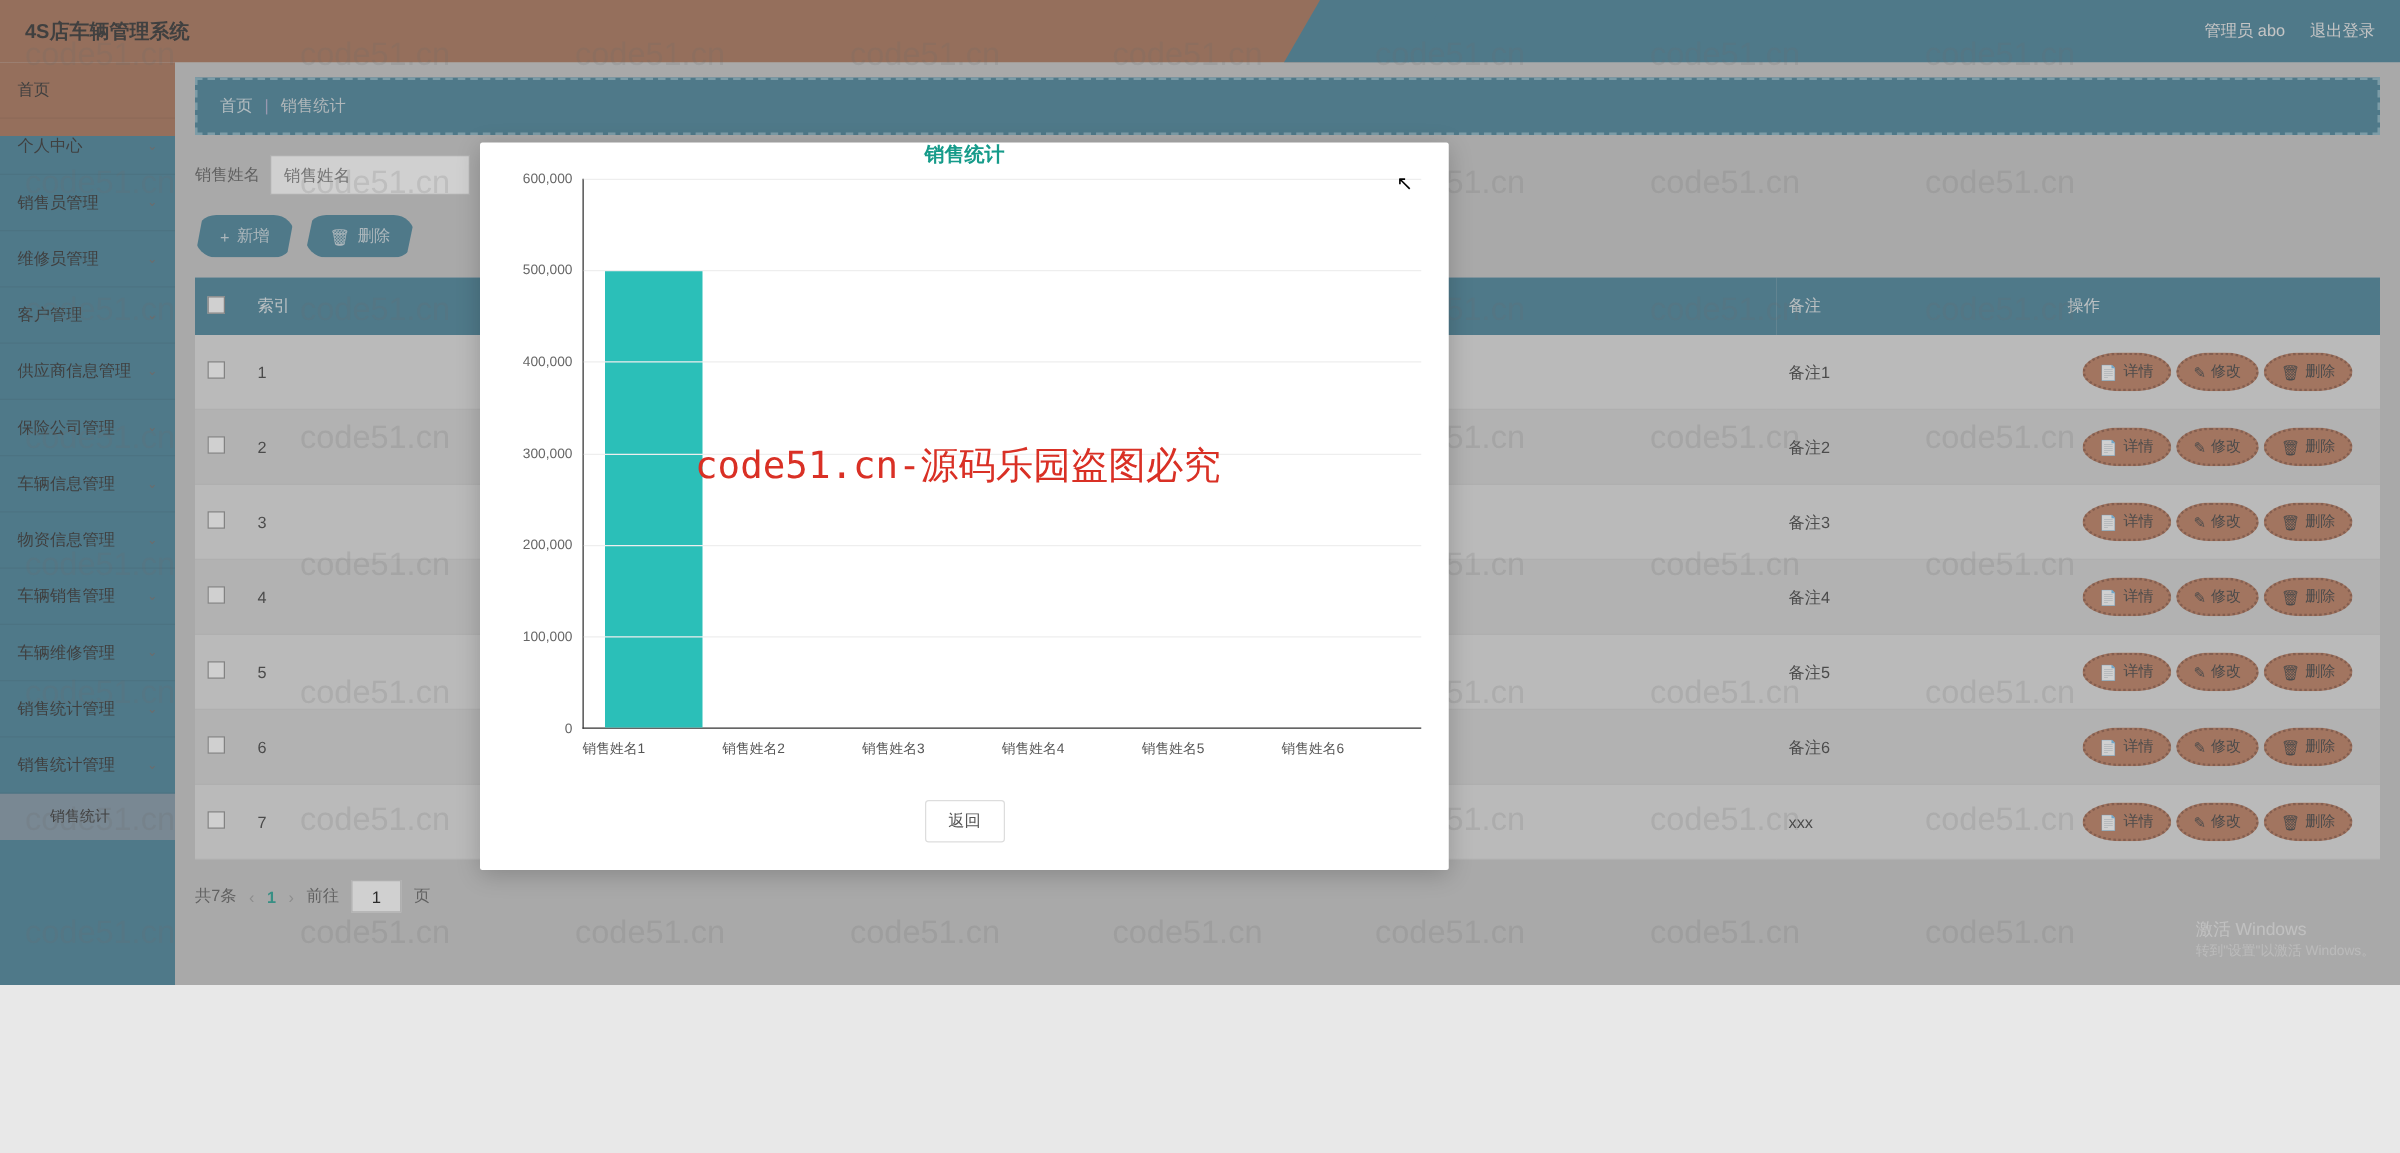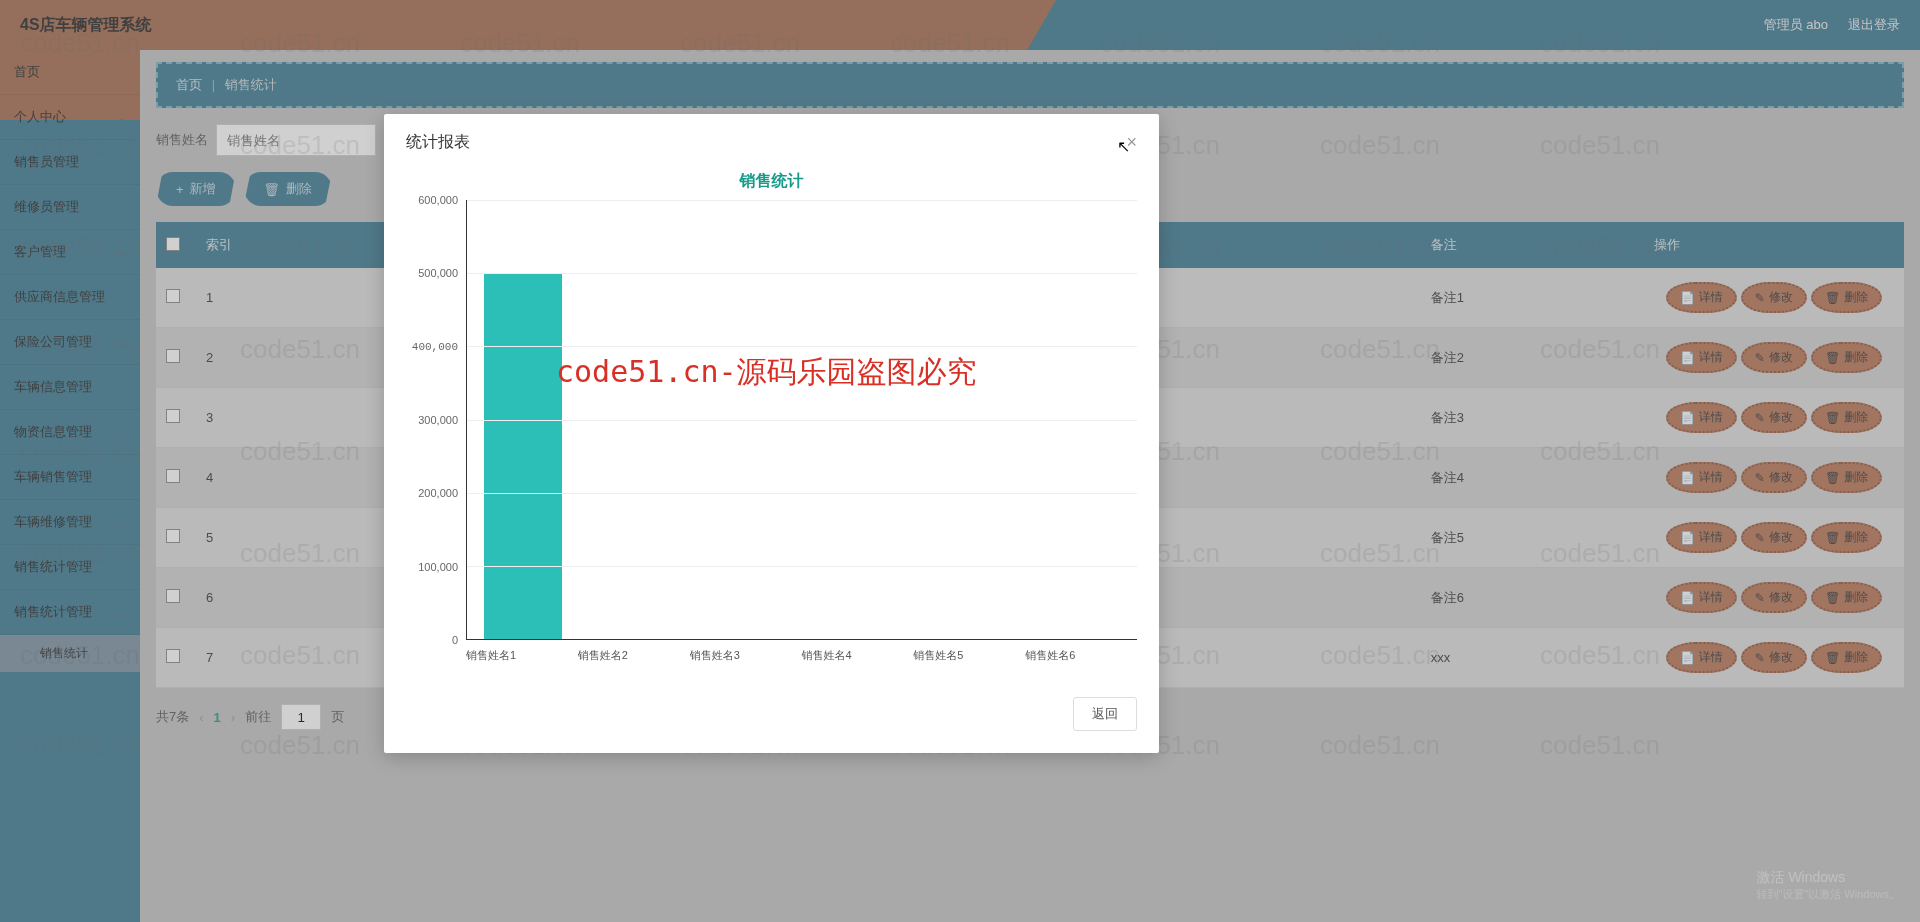--- a/index.html
+++ b/index.html
@@ -1,17 +1,17 @@
 <!DOCTYPE html>
 <html><head>
 <meta charset="utf-8">
 <style>
 * { margin: 0; padding: 0; box-sizing: border-box; }
 body { font-family: "Microsoft YaHei", Arial, sans-serif; font-size: 13px; color: #333; background: #e8e8e8; overflow: hidden; }
-.app { width: 1920px; height: 922px; position: relative; background: #c9c9c9; }
+.app { width: 1920px; height: 788px; position: relative; background: #c9c9c9; }
 
 
 .header { height: 50px; background: linear-gradient(90deg, #a56b4e 0%, #a56b4e 55%, #3a7a93 55%, #3a7a93 100%); display: flex; align-items: center; padding: 0 20px; position: relative; }
 .header::before { content: ""; position: absolute; left: 55%; top: 0; bottom: 0; width: 100px; background: #3a7a93; transform: skewX(-30deg); transform-origin: top; }
 .header-title { font-size: 16px; font-weight: bold; color: #222; z-index: 2; }
 .header-right { margin-left: auto; display: flex; gap: 20px; color: #eee; z-index: 2; }
 .header-right span { cursor: pointer; }
 
 
 .sidebar { position: absolute; left: 0; top: 50px; bottom: 0; width: 140px; background: linear-gradient(180deg, #a56b4e 0%, #a56b4e 8%, #3a7a93 8%, #3a7a93 100%); }
@@ -61,21 +61,21 @@
 .y-axis { width: 60px; position: relative; }
 .y-tick { position: absolute; right: 8px; font-size: 11px; color: #666; transform: translateY(-50%); }
 .plot { flex: 1; position: relative; border-left: 1px solid #333; border-bottom: 1px solid #333; }
 .grid-line { position: absolute; left: 0; right: 0; border-top: 1px solid #eee; }
 .bars { position: absolute; inset: 0; display: flex; align-items: flex-end; }
 .bar-slot { flex: 1; display: flex; justify-content: center; align-items: flex-end; height: 100%; }
 .bar { width: 78px; background: #2bbfb8; }
 .x-labels { display: flex; margin-left: 60px; }
 .x-label { flex: 1; font-size: 11px; color: #555; padding-top: 8px; }
 
-.modal-footer { display: flex; justify-content: flex-end; padding: 14px 22px 22px; border-top: 0; }
+.modal-footer { display: flex; justify-content: center; padding: 14px 22px 22px; border-top: 0; }
 .footer-btn { border: 1px solid #ddd; background: #fff; padding: 7px 18px; font-size: 13px; cursor: pointer; color: #555; border-radius: 3px; }
 
 
 .watermark { position: absolute; color: rgba(100,100,100,0.18); font-size: 26px; font-family: Arial; pointer-events: none; z-index: 50; }
 .watermark-red { position: absolute; color: #d93025; font-size: 30px; font-family: "SimSun", monospace; z-index: 200; pointer-events: none; font-weight: normal; }
 
 .activate { position: absolute; right: 20px; bottom: 20px; color: rgba(255,255,255,0.6); font-size: 14px; text-align: left; z-index: 90; }
 .activate-sub { font-size: 11px; color: rgba(255,255,255,0.45); }
 .cursor { position: absolute; z-index: 300; font-size: 16px; color: #000; pointer-events: none; }
 </style>
@@ -247,33 +247,29 @@
       <span class="page-num">1</span>
       <span class="page-arrow">›</span>
       <span>前往</span>
       <input class="page-input" value="1" style="">
       <span>页</span>
     </div>
   </div>
 
   <div class="overlay"></div>
   <div class="modal">
-    <div class="modal-header">
-      <div class="modal-title">统计报表</div>
-      <div class="modal-close">×</div>
-    </div>
     <div class="modal-body">
       <div class="chart-title">销售统计</div>
       <div class="chart">
         <div class="y-axis" id="y-axis">
             <div class="y-tick" style="top: 100%;">0</div>
             <div class="y-tick" style="top: 83.3333%;">100,000</div>
             <div class="y-tick" style="top: 66.6667%;">200,000</div>
             <div class="y-tick" style="top: 50%; margin-left: 40px;">300,000</div>
-            <div class="y-tick" style="top: 33.3333%; font-family: Liberation Mono, monospace;">400,000</div>
+            <div class="y-tick" style="top: 33.3333%;">400,000</div>
             <div class="y-tick" style="top: 16.6667%; margin-left: 44px;">500,000</div>
             <div class="y-tick" style="top: 0%;">600,000</div>
           </div>
         <div class="plot" id="plot">
           <div class="bars" id="bars">
               <div class="bar-slot">
                 <div class="bar" style="height: 83.3333%;"></div>
               </div>
               <div class="bar-slot">
                 <div class="bar" style="height: 0%;"></div>

